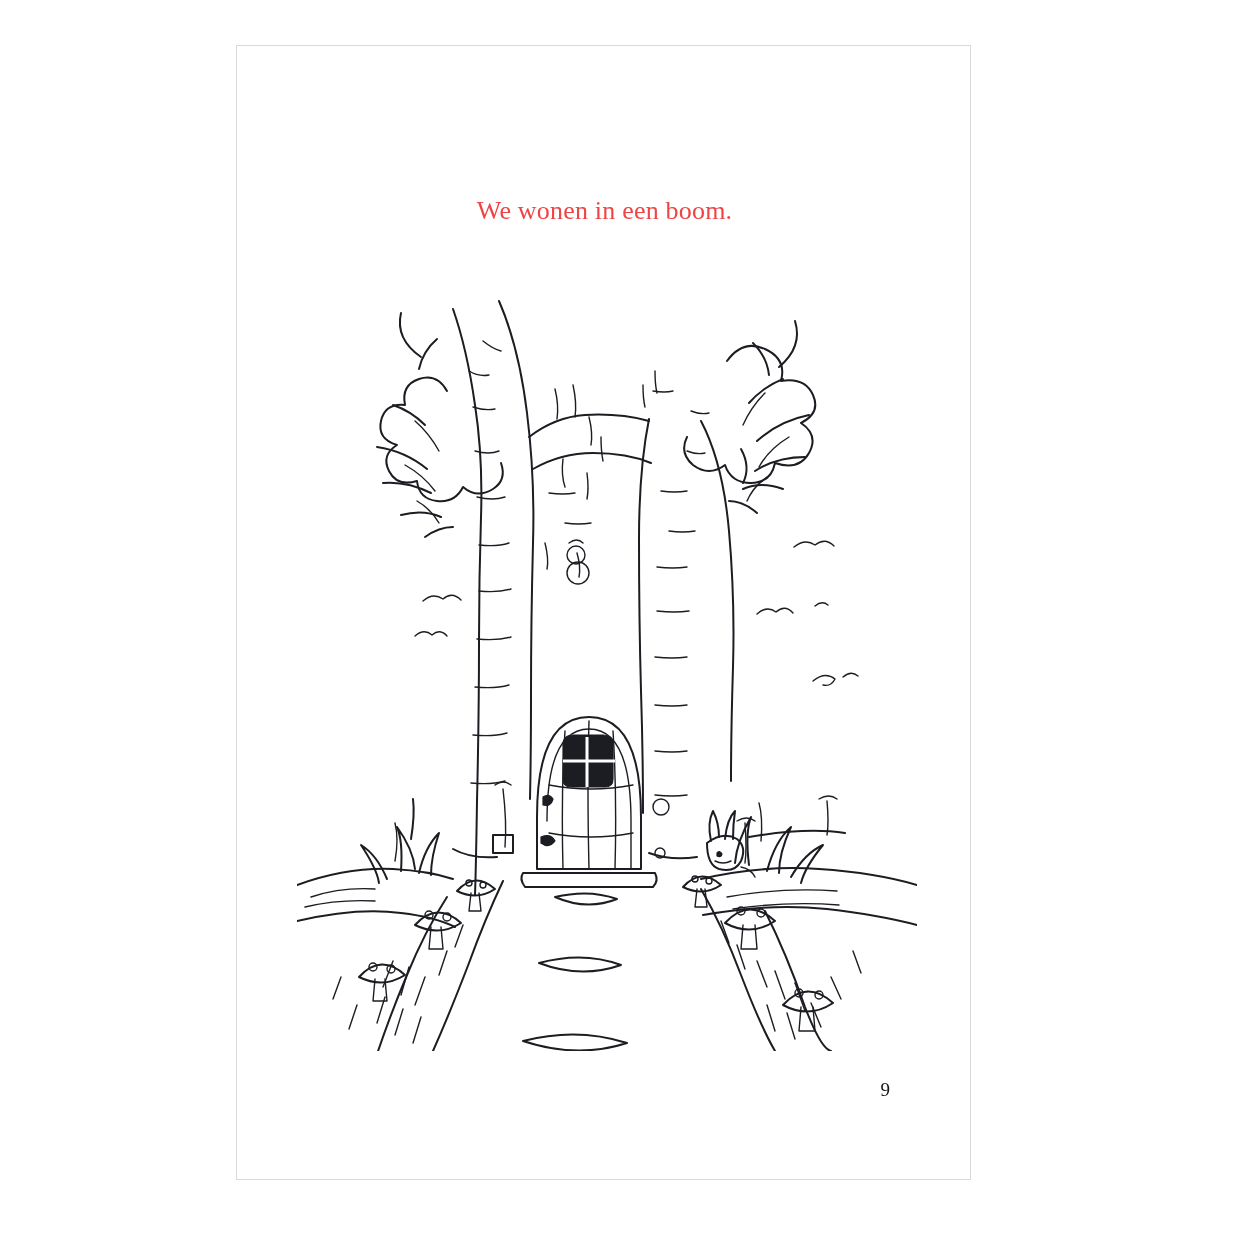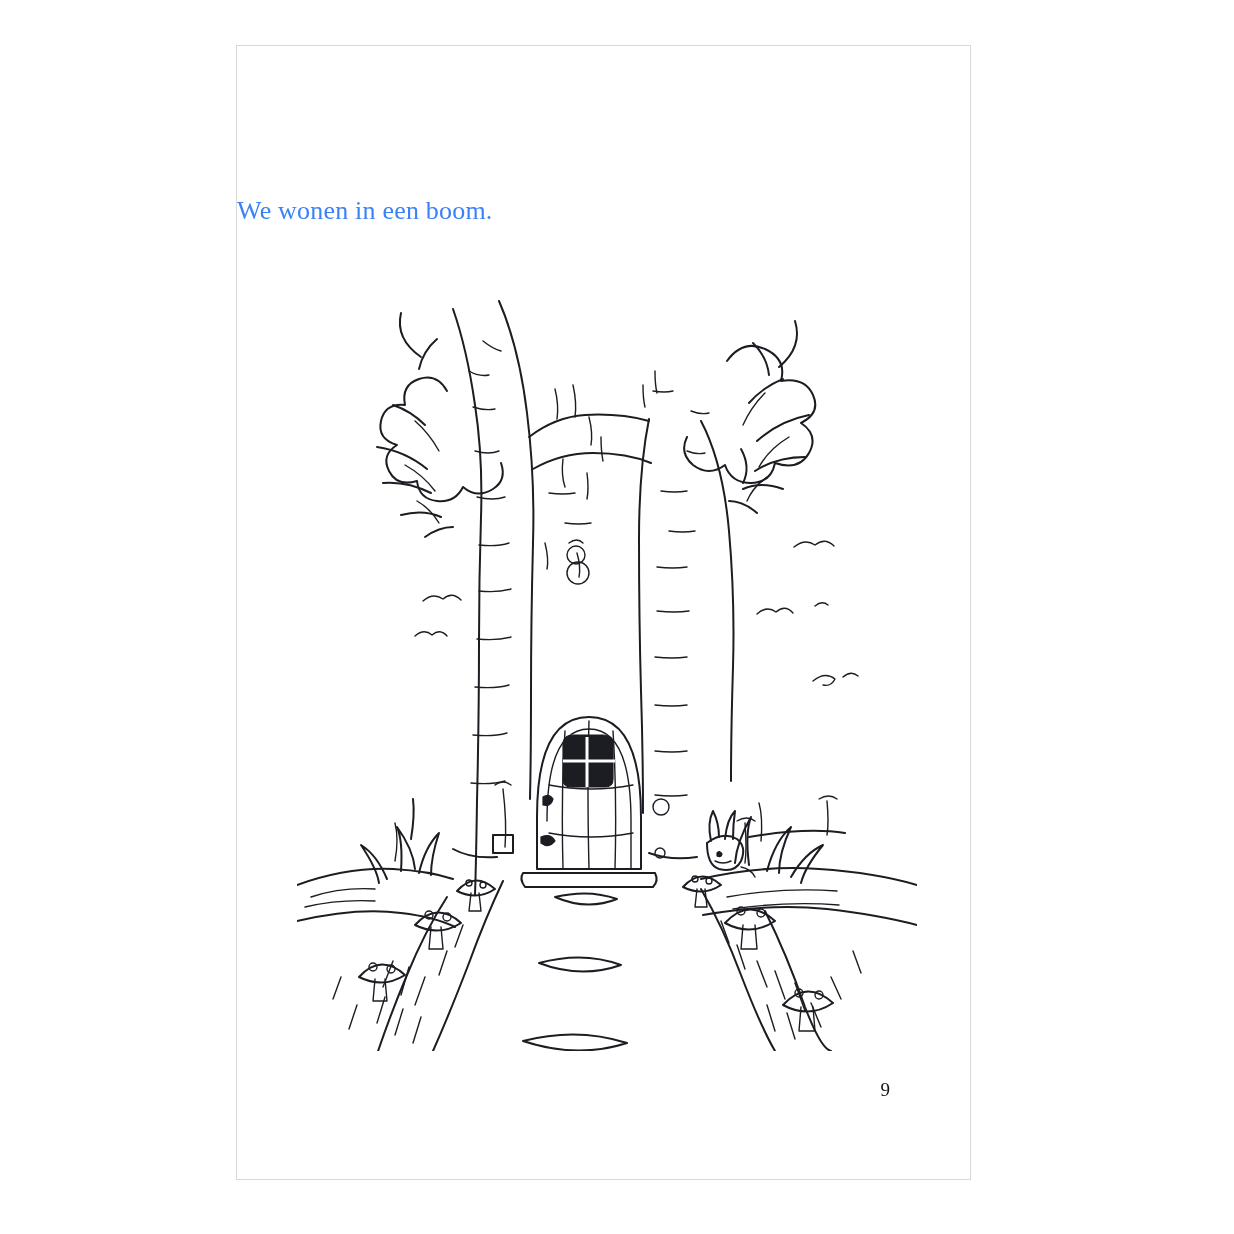--- a/index.html
+++ b/index.html
@@ -29,23 +29,24 @@
     background: #ffffff;
     border: 1px solid #d9d9d9;
     box-sizing: border-box;
     overflow: hidden;
   }
   .page-caption {
     position: absolute;
     left: 0;
     top: 150px;
     width: 735px;
+    text-align: center;
     font-family: "Liberation Serif", serif;
     font-size: 26px;
-    color: #3b82f6;
+    color: #ef4444;
     letter-spacing: 0.2px;
   }
   .illustration-wrap {
     position: absolute;
     left: 60px;
     top: 215px;
     width: 620px;
     height: 790px;
   }
   .illustration-wrap svg {

